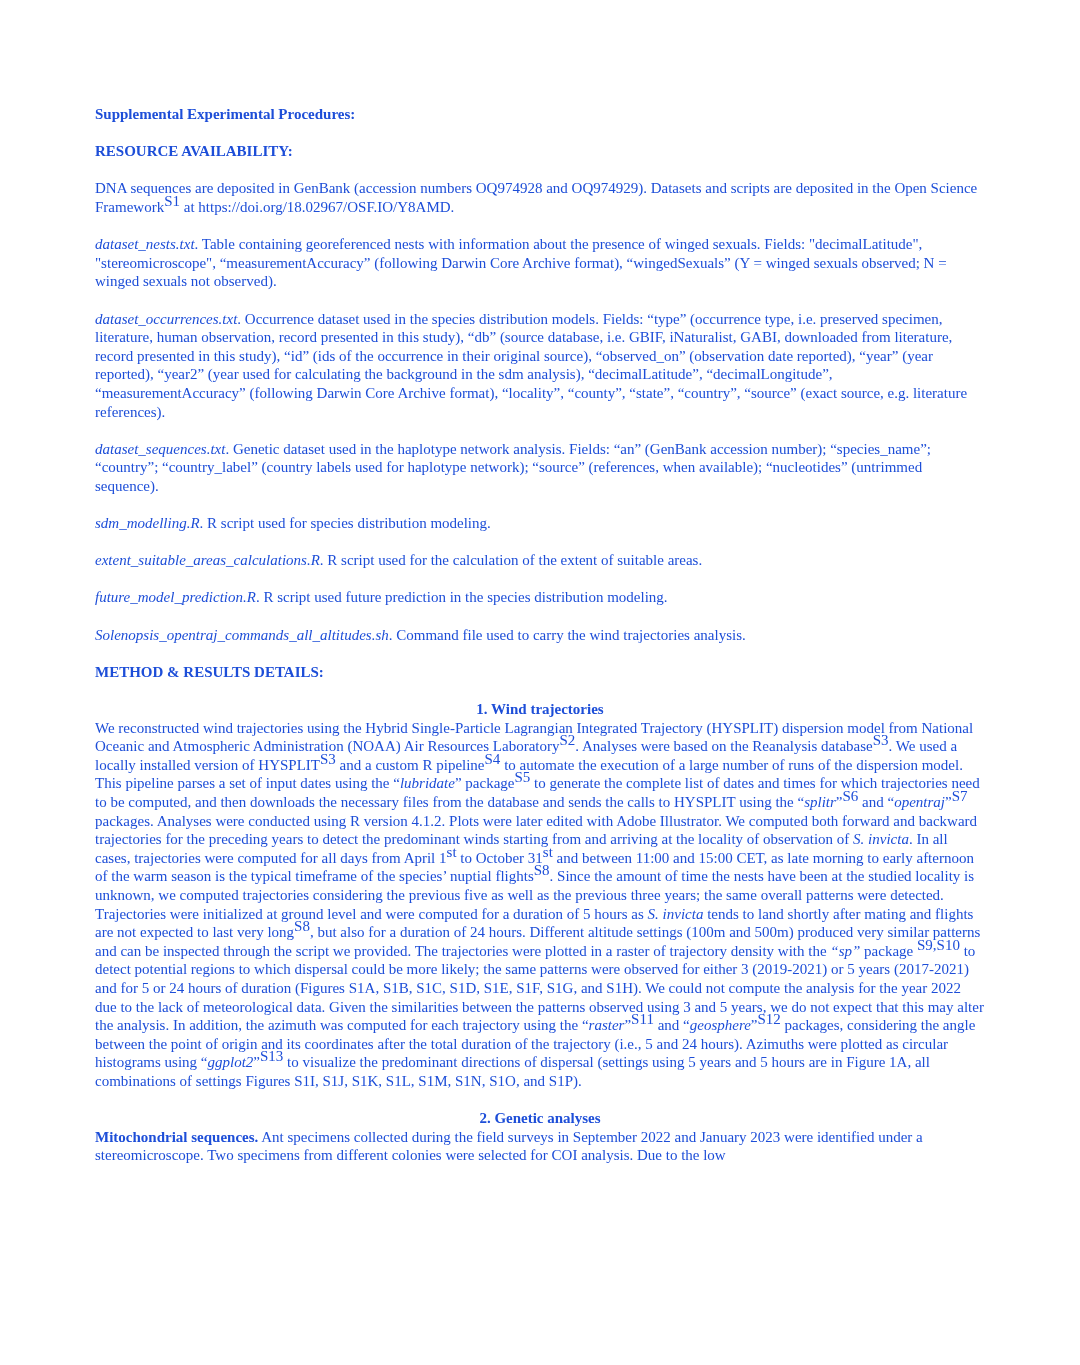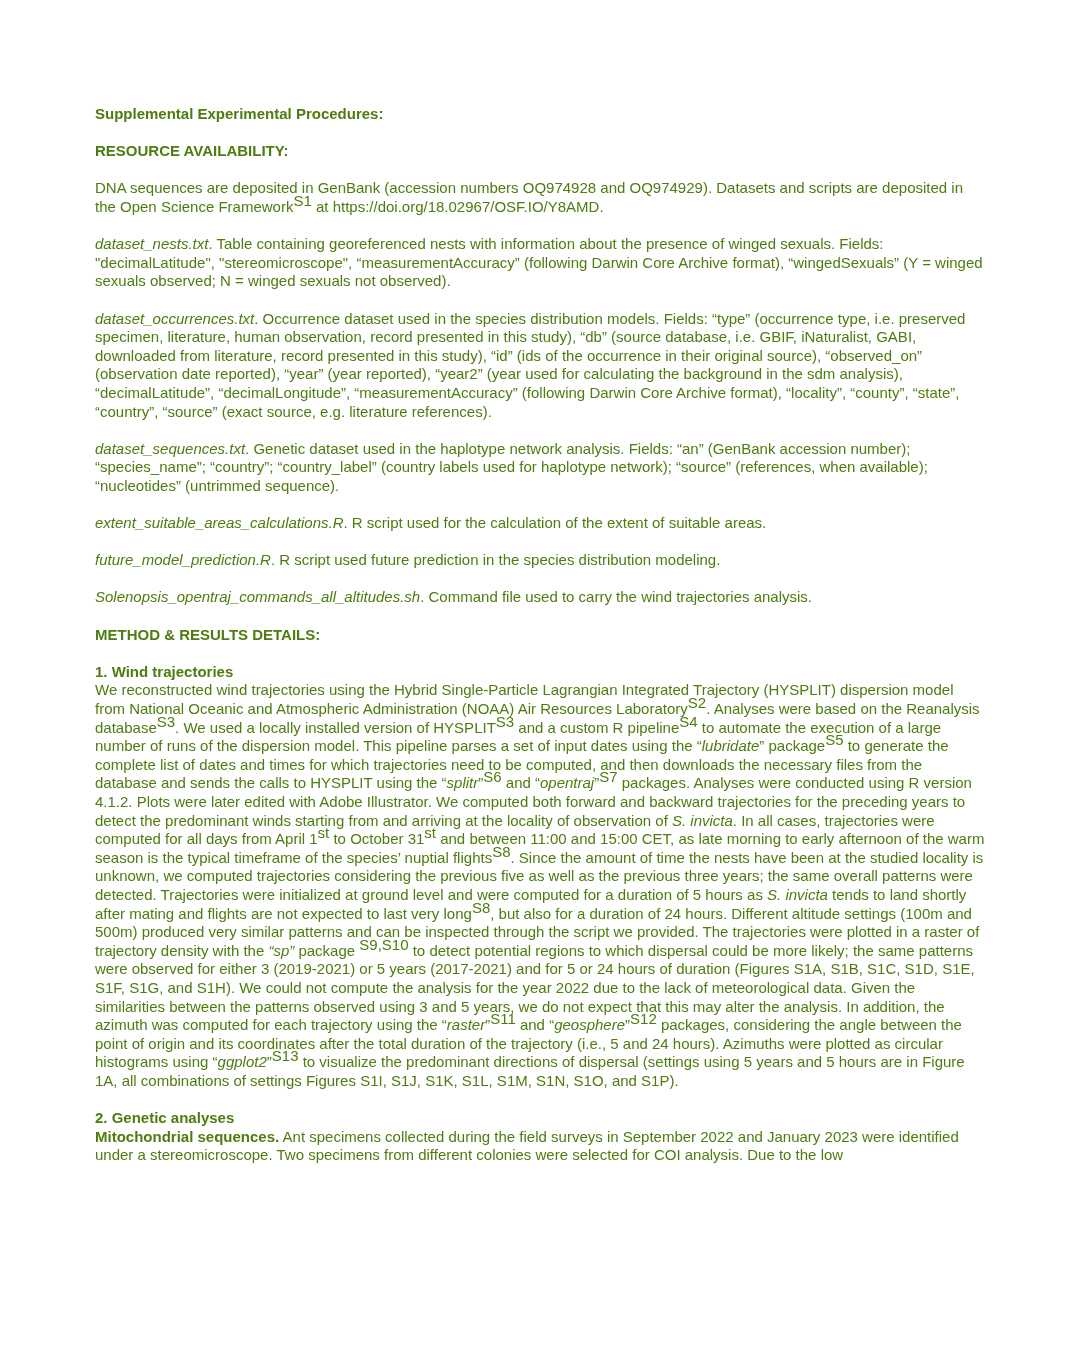--- a/index.html
+++ b/index.html
@@ -7,28 +7,28 @@
   body {
     width: 1080px;
     height: 1365px;
     overflow: hidden;
   }
   .page {
     width: 1080px;
     height: 1105px;
     background: #ffffff;
     padding: 105px 95px 40px 95px;
-    font-family: Liberation Sans, sans-serif;
+    font-family: Liberation Serif, serif;
     font-size: 15px;
     line-height: 18.6px;
-    color: #4d7c0f;
+    color: #1d4ed8;
     text-align: left;
   }
   .page p { margin: 0 0 18.6px 0; }
-  .page p.tight { margin-bottom: 0; }
+  .page p.tight { margin-bottom: 0; text-align: center; }
   .heading { font-weight: 700; }
   .it { font-style: italic; }
   .bd { font-weight: 700; text-align: right; }
   sup.ref {
     font-size: 15px;
     line-height: 0;
     vertical-align: super;
     letter-spacing: 0;
   }
 </style>
@@ -36,20 +36,21 @@
 <body>
 
 <div class="page">
   <div>
       <p class="heading"><span>Supplemental Experimental Procedures:</span></p>
       <p class="heading"><span>RESOURCE AVAILABILITY:</span></p>
       <p class="para"><span>DNA sequences are deposited in GenBank (accession numbers OQ974928 and OQ974929). Datasets and scripts are deposited in the Open Science Framework</span><sup class="ref">S1</sup><span> at https://doi.org/18.02967/OSF.IO/Y8AMD.</span></p>
       <p class="para"><span class="it">dataset_nests.txt</span><span>. Table containing georeferenced nests with information about the presence of winged sexuals. Fields: "decimalLatitude", "stereomicroscope", “measurementAccuracy” (following Darwin Core Archive format), “wingedSexuals” (Y = winged sexuals observed; N = winged sexuals not observed).</span></p>
       <p class="para"><span class="it">dataset_occurrences.txt</span><span>. Occurrence dataset used in the species distribution models. Fields: “type” (occurrence type, i.e. preserved specimen, literature, human observation, record presented in this study), “db” (source database, i.e. GBIF, iNaturalist, GABI, downloaded from literature, record presented in this study), “id” (ids of the occurrence in their original source), “observed_on” (observation date reported), “year” (year reported), “year2” (year used for calculating the background in the sdm analysis), “decimalLatitude”, “decimalLongitude”, “measurementAccuracy” (following Darwin Core Archive format), “locality”, “county”, “state”, “country”, “source” (exact source, e.g. literature references).</span></p>
       <p class="para"><span class="it">dataset_sequences.txt</span><span>. Genetic dataset used in the haplotype network analysis. Fields: “an” (GenBank accession number); “species_name”; “country”; “country_label” (country labels used for haplotype network); “source” (references, when available); “nucleotides” (untrimmed sequence).</span></p>
+      <p class="para"><span class="it">sdm_modelling.R</span><span>. R script used for species distribution modeling.</span></p>
       <p class="para"><span class="it">extent_suitable_areas_calculations.R</span><span>. R script used for the calculation of the extent of suitable areas.</span></p>
       <p class="para"><span class="it">future_model_prediction.R</span><span>. R script used future prediction in the species distribution modeling.</span></p>
       <p class="para"><span class="it">Solenopsis_opentraj_commands_all_altitudes.sh</span><span>. Command file used to carry the wind trajectories analysis.</span></p>
       <p class="heading"><span>METHOD &amp; RESULTS DETAILS:</span></p>
       <p class="heading tight"><span>1. Wind trajectories</span></p>
       <p class="para"><span>We reconstructed wind trajectories using the Hybrid Single-Particle Lagrangian Integrated Trajectory (HYSPLIT) dispersion model from National Oceanic and Atmospheric Administration (NOAA) Air Resources Laboratory</span><sup class="ref">S2</sup><span>. Analyses were based on the Reanalysis database</span><sup class="ref">S3</sup><span>. We used a locally installed version of HYSPLIT</span><sup class="ref">S3</sup><span> and a custom R pipeline</span><sup class="ref">S4</sup><span> to automate the execution of a large number of runs of the dispersion model. This pipeline parses a set of input dates using the “</span><span class="it">lubridate</span><span>” package</span><sup class="ref">S5</sup><span> to generate the complete list of dates and times for which trajectories need to be computed, and then downloads the necessary files from the database and sends the calls to HYSPLIT using the “</span><span class="it">splitr</span><span>”</span><sup class="ref">S6</sup><span> and “</span><span class="it">opentraj</span><span>”</span><sup class="ref">S7</sup><span> packages. Analyses were conducted using R version 4.1.2. Plots were later edited with Adobe Illustrator. We computed both forward and backward trajectories for the preceding years to detect the predominant winds starting from and arriving at the locality of observation of </span><span class="it">S. invicta</span><span>. In all cases, trajectories were computed for all days from April 1</span><sup class="ref">st</sup><span> to October 31</span><sup class="ref">st</sup><span> and between 11:00 and 15:00 CET, as late morning to early afternoon of the warm season is the typical timeframe of the species’ nuptial flights</span><sup class="ref">S8</sup><span>. Since the amount of time the nests have been at the studied locality is unknown, we computed trajectories considering the previous five as well as the previous three years; the same overall patterns were detected. Trajectories were initialized at ground level and were computed for a duration of 5 hours as </span><span class="it">S. invicta</span><span> tends to land shortly after mating and flights are not expected to last very long</span><sup class="ref">S8</sup><span>, but also for a duration of 24 hours. Different altitude settings (100m and 500m) produced very similar patterns and can be inspected through the script we provided. The trajectories were plotted in a raster of trajectory density with the </span><span class="it">“sp”</span><span> package </span><sup class="ref">S9,S10</sup><span> to detect potential regions to which dispersal could be more likely; the same patterns were observed for either 3 (2019-2021) or 5 years (2017-2021) and for 5 or 24 hours of duration (Figures S1A, S1B, S1C, S1D, S1E, S1F, S1G, and S1H). We could not compute the analysis for the year 2022 due to the lack of meteorological data. Given the similarities between the patterns observed using 3 and 5 years, we do not expect that this may alter the analysis. In addition, the azimuth was computed for each trajectory using the “</span><span class="it">raster</span><span>”</span><sup class="ref">S11</sup><span> and “</span><span class="it">geosphere</span><span>”</span><sup class="ref">S12</sup><span> packages, considering the angle between the point of origin and its coordinates after the total duration of the trajectory (i.e., 5 and 24 hours). Azimuths were plotted as circular histograms using “</span><span class="it">ggplot2</span><span>”</span><sup class="ref">S13</sup><span> to visualize the predominant directions of dispersal (settings using 5 years and 5 hours are in Figure 1A, all combinations of settings Figures S1I, S1J, S1K, S1L, S1M, S1N, S1O, and S1P).</span></p>
       <p class="heading tight"><span>2. Genetic analyses</span></p>
       <p class="para"><span class="bd">Mitochondrial sequences.</span><span> Ant specimens collected during the field surveys in September 2022 and January 2023 were identified under a stereomicroscope. Two specimens from different colonies were selected for COI analysis. Due to the low</span></p>
     </div>
 </div>

